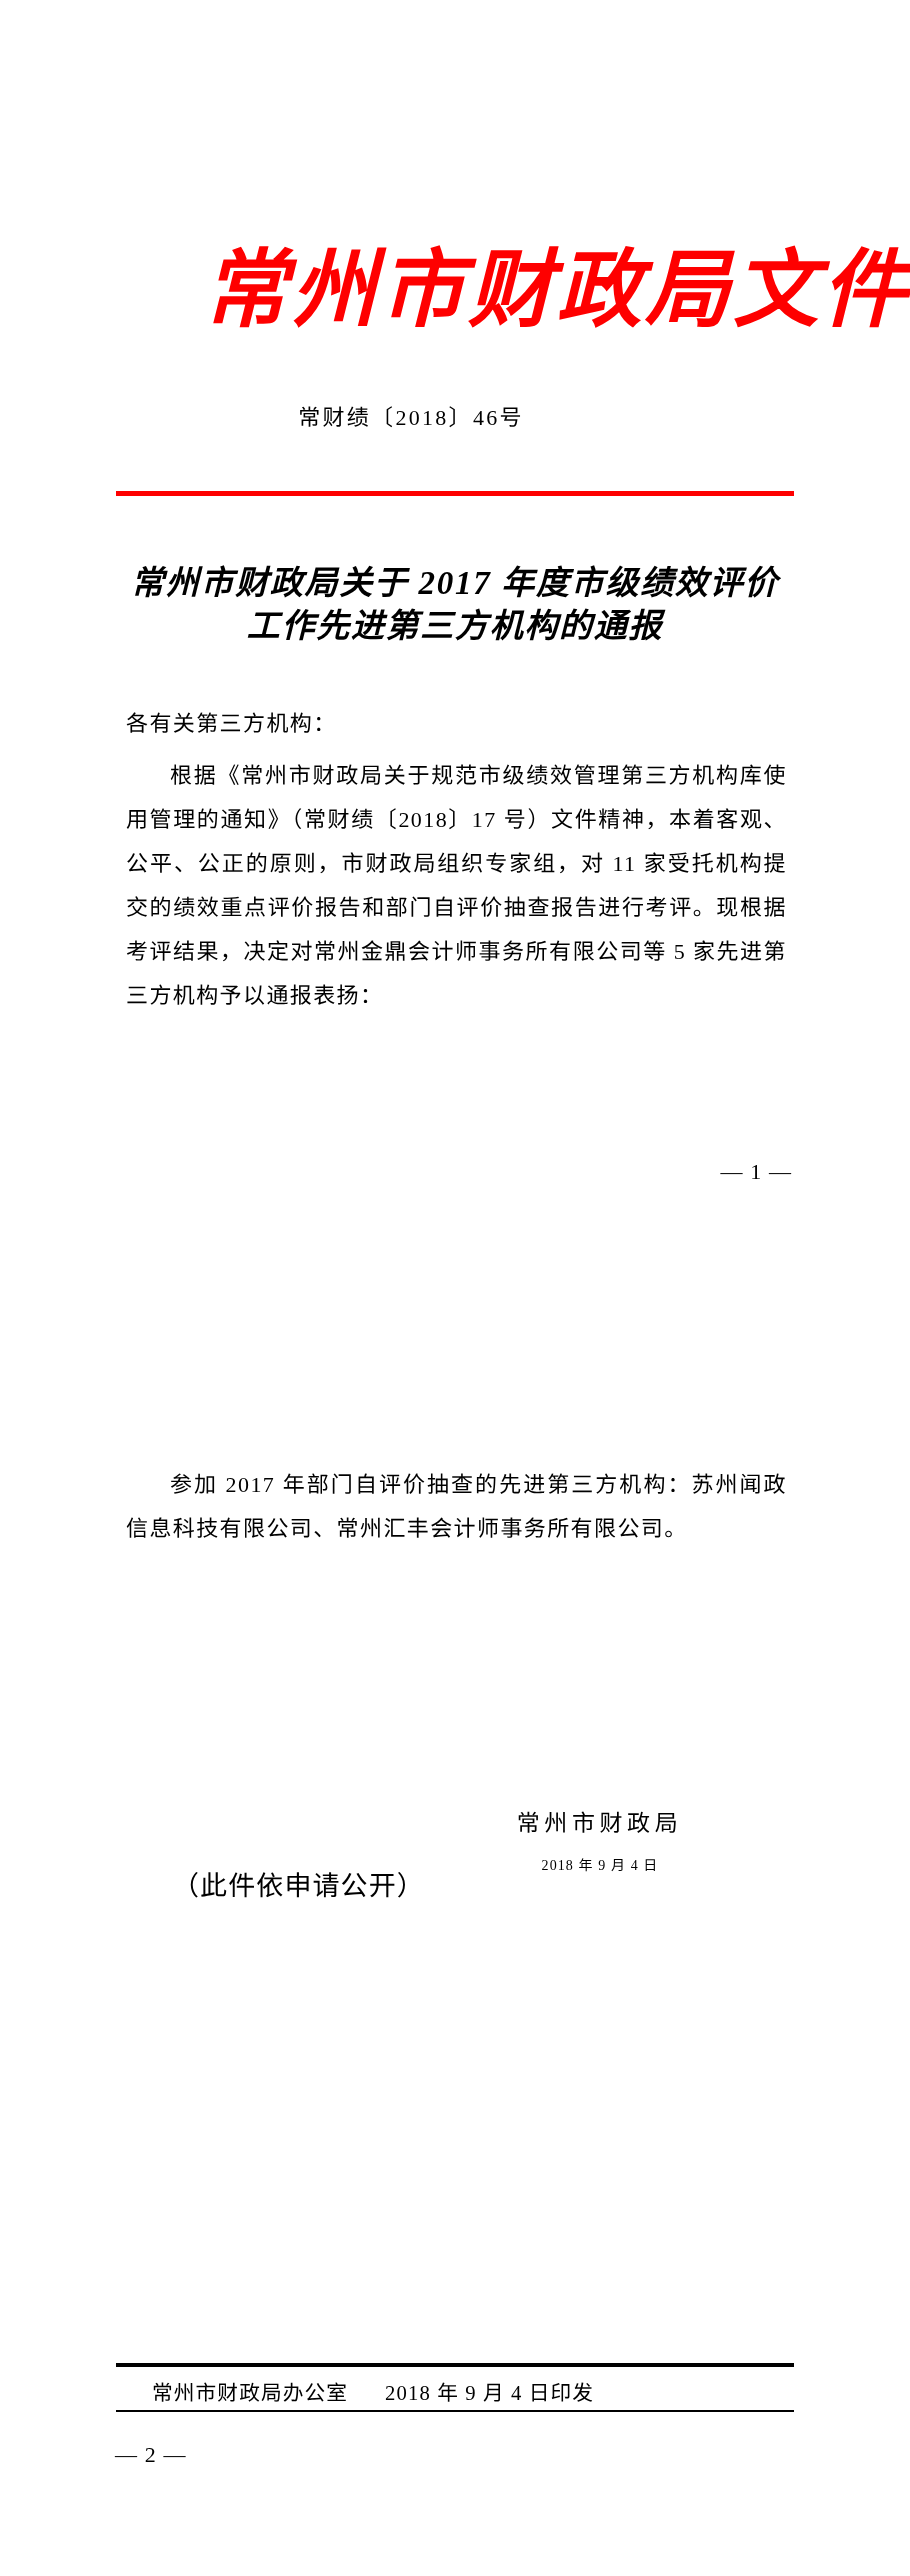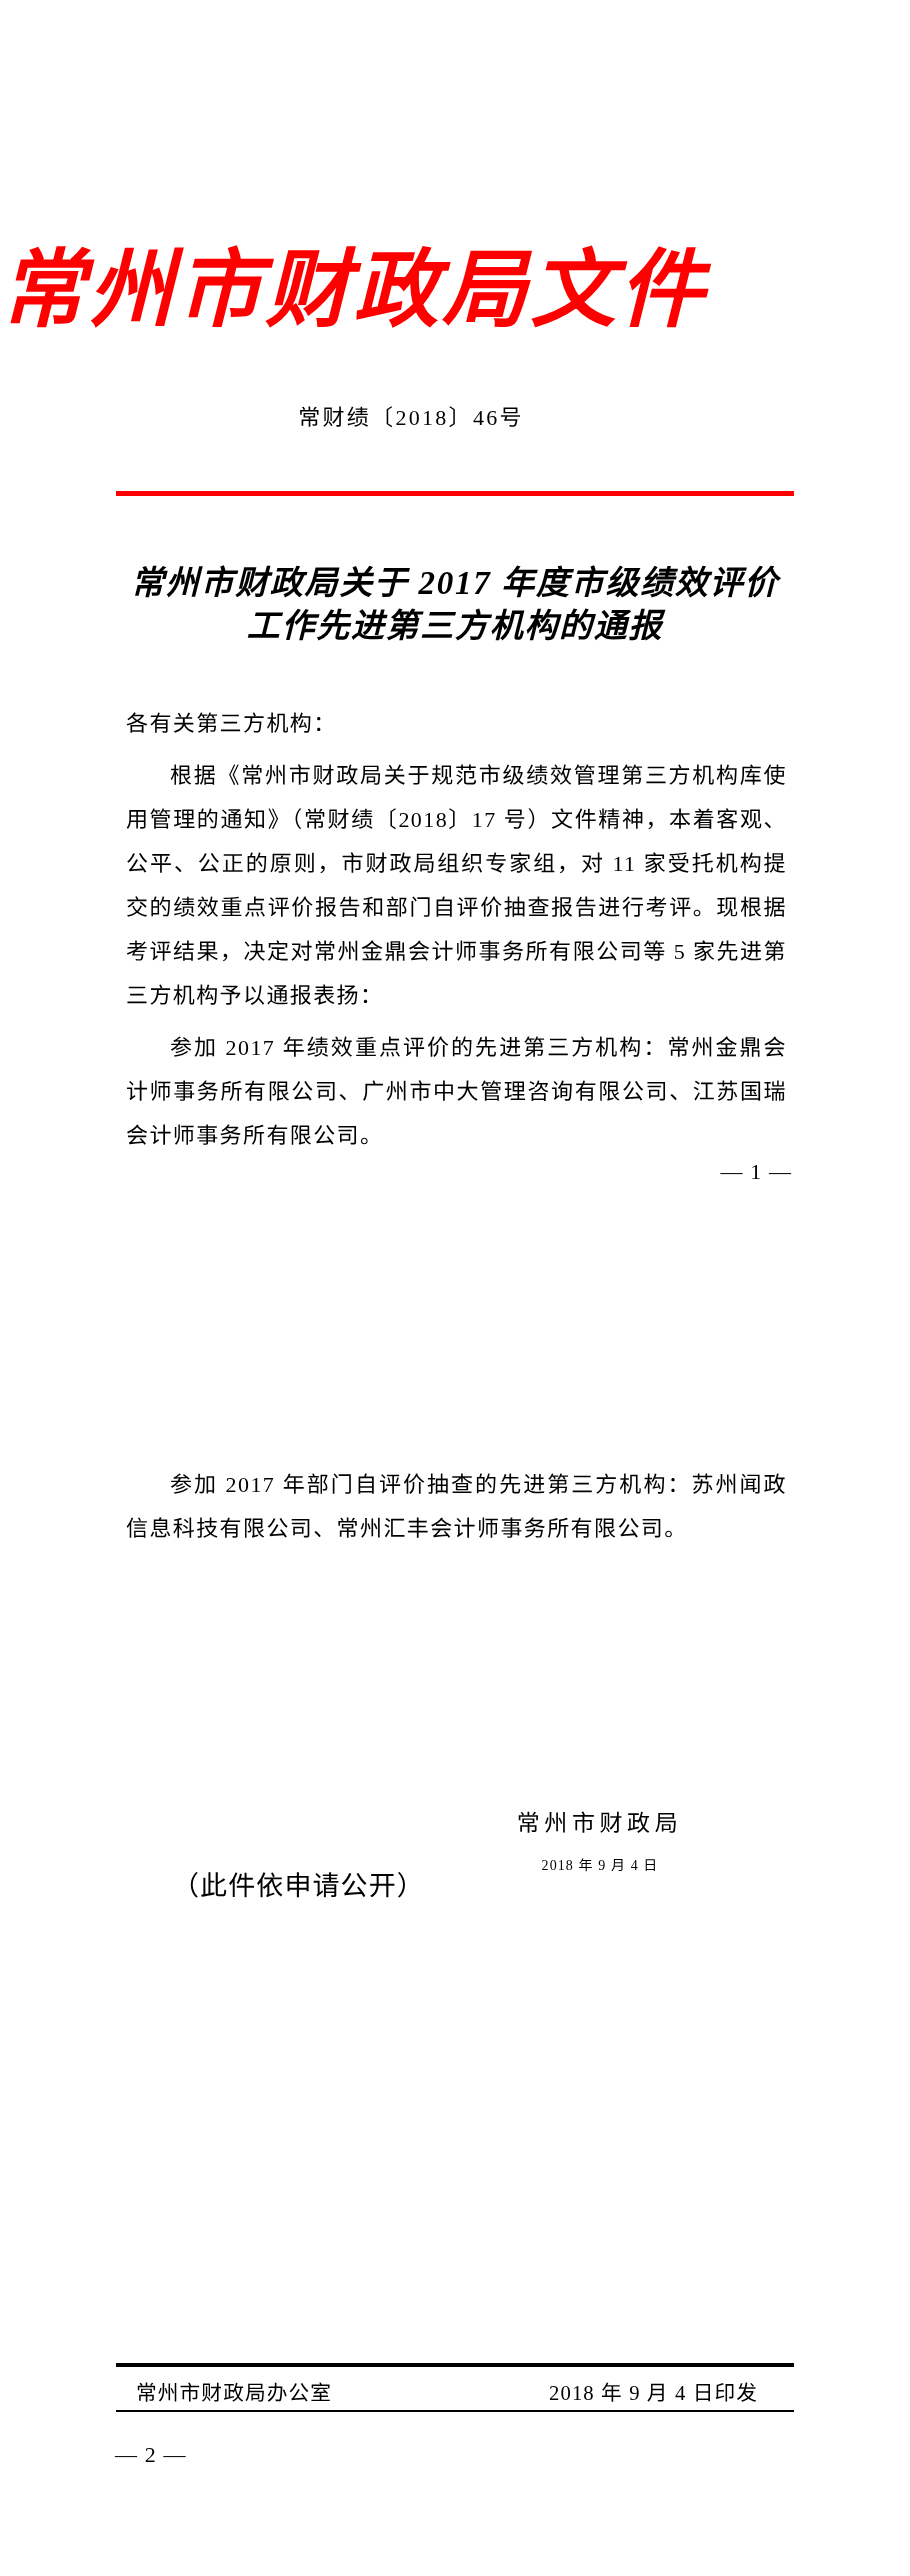--- a/index.html
+++ b/index.html
@@ -13,21 +13,21 @@
     height: 2576px;
     font-family: "Liberation Serif", serif;
     color: #000000;
     overflow: hidden;
   }
   .abs { position: absolute; }
 
   
   .masthead {
     top: 244px; left: 0; width: 910px;
-    text-align: left;
+    text-align: right;
     font-size: 85px;
     line-height: 1.1;
     font-weight: bold;
     font-style: italic;
     color: var(--red, #fe0000);
     letter-spacing: 3.4px;
     white-space: nowrap;
   }
 
   
@@ -111,46 +111,45 @@
     top: 2363px; left: 116px;
     width: 678px; height: 4px;
     background: #000;
   }
   .footer-rule-bottom {
     top: 2410px; left: 116px;
     width: 678px; height: 2.3px;
     background: #000;
   }
   .footer-row {
-    top: 2381px; left: 136px; width: 622px;
+    top: 2381px; left: 152px; width: 622px;
     display: flex;
-    justify-content: space-between;
     align-items: baseline;
     font-size: 20.7px;
     letter-spacing: 1.1px;
     line-height: 1.2;
     white-space: nowrap;
+    gap: 37px;
   }
 </style>
 </head>
 <body>
 
 <div class="abs masthead">常州市财政局文件</div>
 
 <div class="abs doc-number">常财绩〔2018〕46号</div>
 
 <div class="abs red-rule"></div>
 
 <div class="abs doc-title-line title-1">常州市财政局关于 2017 年度市级绩效评价</div>
 <div class="abs doc-title-line title-2">工作先进第三方机构的通报</div>
 
 <div class="abs body-block body-1">
     <p class="">各有关第三方机构：</p>
     <p class="indent">根据《常州市财政局关于规范市级绩效管理第三方机构库使用管理的通知》（常财绩〔2018〕17 号）文件精神，本着客观、公平、公正的原则，市财政局组织专家组，对 11 家受托机构提交的绩效重点评价报告和部门自评价抽查报告进行考评。现根据考评结果，决定对常州金鼎会计师事务所有限公司等 5 家先进第三方机构予以通报表扬：</p>
-    <p class="indent">参加 2017 年绩效重点评价的先进第三方机构：常州金鼎会计师事务所有限公司、广州市中大管理咨询有限公司、江苏国瑞会计师事务所有限公司。</p>
   </div>
 
 <div class="abs page-num page-num-1">— 1 —</div>
 
 <div class="abs body-block body-2">
     <p class="indent">参加 2017 年部门自评价抽查的先进第三方机构：苏州闻政信息科技有限公司、常州汇丰会计师事务所有限公司。</p>
   </div>
 
 <div class="abs signature">常州市财政局</div>
 <div class="abs sign-date">2018 年 9 月 4 日</div>

